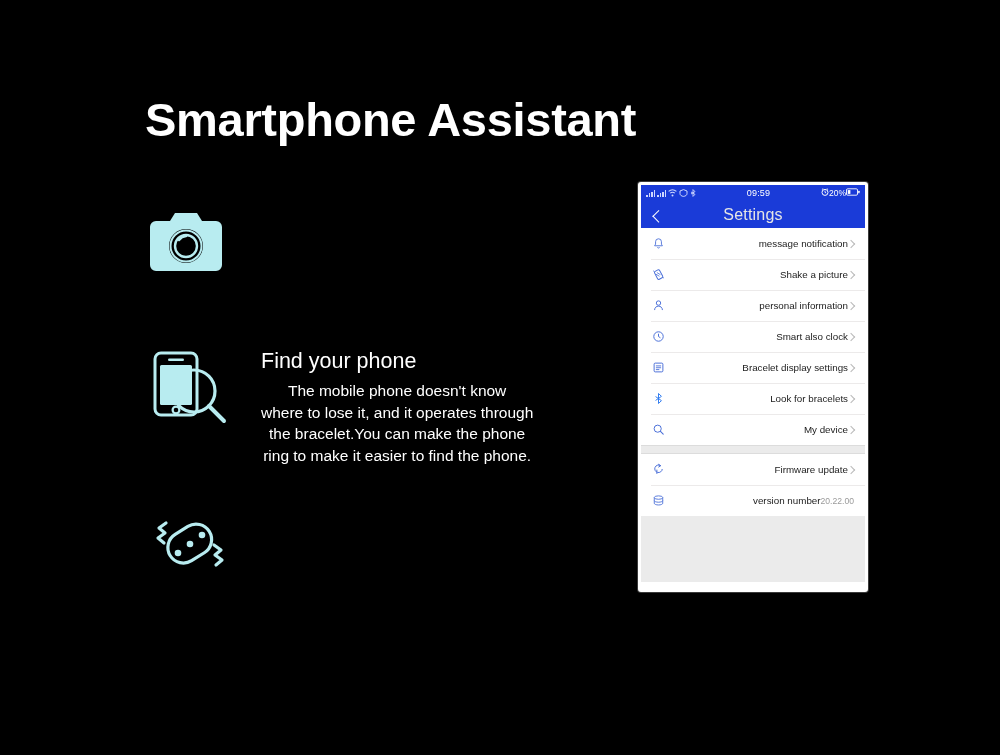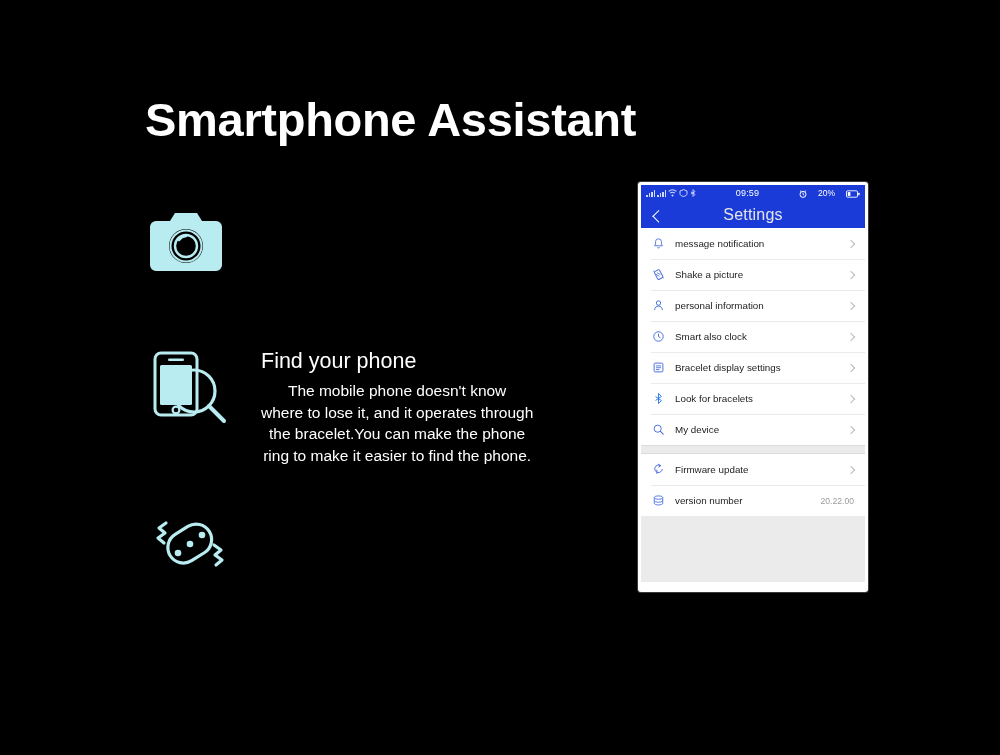--- a/index.html
+++ b/index.html
@@ -91,21 +91,21 @@
     display: flex; align-items: center; gap: 2px;
     flex: 0 0 auto;
   }
   #status-center {
     flex: 1 1 auto;
     text-align: center;
     font-size: 9px;
     letter-spacing: 0.2px;
   }
   #status-right {
-    display: flex; align-items: flex-end; gap: 11px;
+    display: flex; align-items: flex-start; gap: 0;
     flex: 0 0 auto;
     font-size: 8.5px;
   }
   .sig-bars { display: inline-flex; align-items: flex-end; gap: 1px; height: 8px; }
   .sig-bars i { display: block; width: 1.5px; background: #cfd8ff; }
   .sig-bars i:nth-child(1){ height: 2.5px; }
   .sig-bars i:nth-child(2){ height: 4px; }
   .sig-bars i:nth-child(3){ height: 5.5px; }
   .sig-bars i:nth-child(4){ height: 7px; }
 
@@ -132,20 +132,21 @@
     text-align: center;
     color: #e5e5e5;
     font-size: 16px;
     letter-spacing: 0.2px;
   }
 
   
   #settings-list {
     background: #7f1d1d;
     flex: 0 0 auto;
+    text-align: right;
   }
   .list-group { background: #ffffff; }
   .group-gap { height: 9px; background: #ebebeb; border-top: 1px solid #dcdcdc; border-bottom: 1px solid #dcdcdc; }
   .list-row {
     height: 31px;
     display: flex;
     align-items: center;
     padding: 0 9px 0 10px;
     background: #ffffff;
     position: relative;

